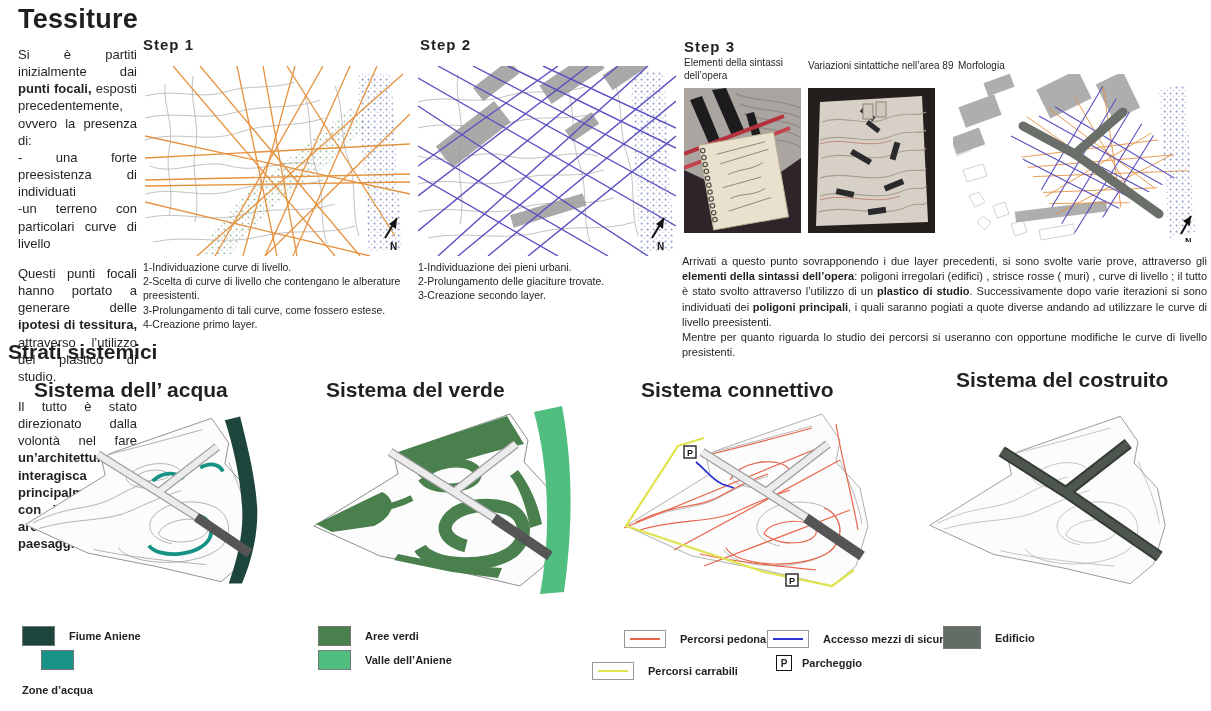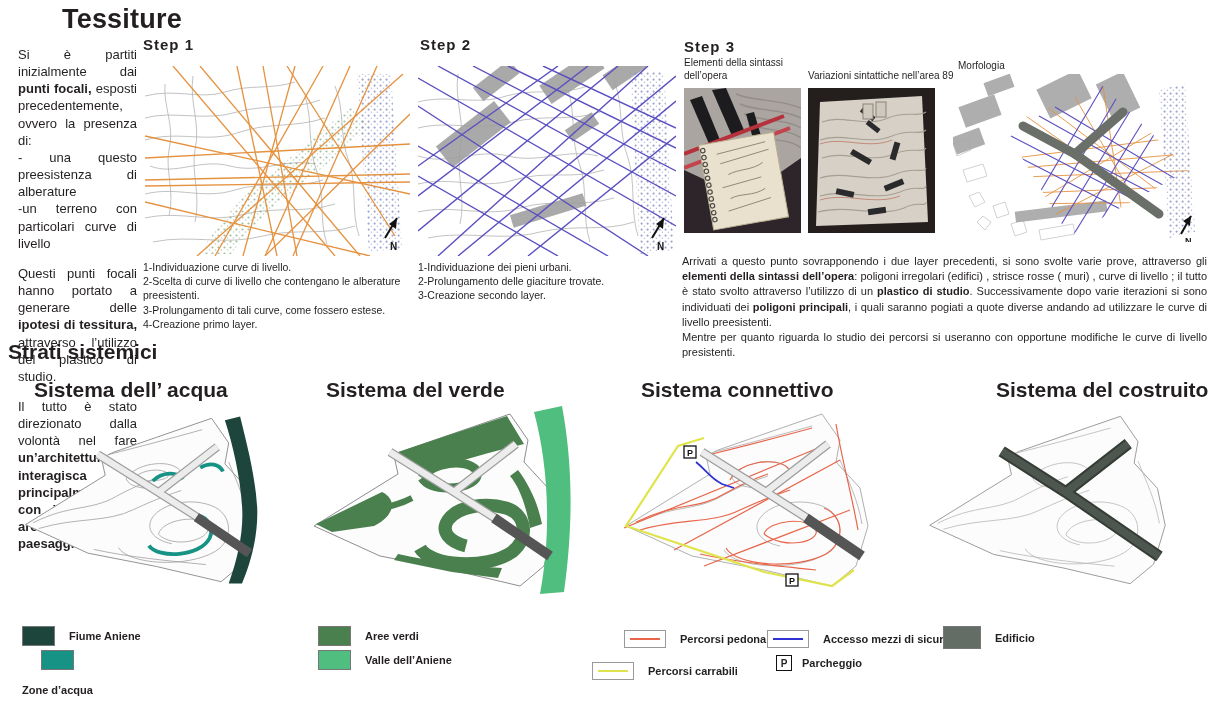--- a/index.html
+++ b/index.html
@@ -34,25 +34,25 @@
       <circle cx="1.5" cy="1.5" r="1.1" fill="#7fa87f" opacity=".8"></circle>
       <circle cx="4.5" cy="4" r=".8" fill="#a3bda3" opacity=".8"></circle>
     </pattern>
     <pattern id="bdots" width="6" height="6" patternUnits="userSpaceOnUse">
       <circle cx="1.6" cy="1.6" r="1.1" fill="#8b93c4" opacity=".85"></circle>
       <circle cx="4.4" cy="4.2" r=".8" fill="#aeb3d6" opacity=".85"></circle>
     </pattern>
   </defs>
 </svg>
 
-<div class="abs h1" style="left:18px;top:4px;margin-left:44px;">Tessiture</div>
+<div class="abs h1" style="left:18px;top:4px;">Tessiture</div>
 
 <div class="abs intro" style="left:18px;top:46px;width:119px;">
   <p><span>Si è partiti inizialmente dai </span><b>punti focali,</b><span> esposti precedentemente, ovvero la presenza di:</span><br>
-  <span>- una questo preesistenza di alberature</span><br>
+  <span>- una forte preesistenza di individuati</span><br>
   <span>-un terreno con particolari curve di livello</span></p>
   <p><span>Questi punti focali hanno portato a generare delle </span><b>ipotesi di tessitura,</b><span> attraverso l’utilizzo del plastico di studio.</span></p>
   <p><span>Il tutto è stato direzionato dalla volontà nel fare </span><b>un’architettura che interagisca principalmente con il suolo, un architettura-paesaggio.</b></p>
 </div>
 
 <div class="abs stepTitle" style="left:143px;top:36px;text-align:right;">Step 1</div>
 <svg class="abs" style="left:145px;top:66px;" width="265" height="190" viewBox="0 0 265 190">
   <rect width="265" height="190" fill="#ffffff"></rect>
   <g stroke="#b3b3b3" stroke-width=".8" fill="none">
     <path d="M0 30 C 30 22, 55 34, 80 26 C 105 18, 125 24, 150 16"></path>
@@ -147,21 +147,21 @@
   </g>
 </svg>
 <div class="abs cap" style="left:418px;top:260px;width:262px;">
   <div>1-Individuazione dei pieni urbani.</div>
   <div>2-Prolungamento delle giaciture trovate.</div>
   <div>3-Creazione secondo layer.</div>
 </div>
 
 <div class="abs stepTitle" style="left:684px;top:38px;">Step 3</div>
 <div class="abs smallcap" style="left:684px;top:57px;width:110px;">Elementi della sintassi dell’opera</div>
-<div class="abs smallcap" style="left:808px;top:60px;width:180px;margin-top:10px;">Variazioni sintattiche nell’area 89</div>
+<div class="abs smallcap" style="left:808px;top:60px;width:180px;">Variazioni sintattiche nell’area 89</div>
 
 <svg class="abs" style="left:684px;top:88px;" width="117" height="145" viewBox="0 0 117 145">
   <rect width="117" height="145" fill="#8f8a88"></rect>
   <path d="M0 0 H117 V70 L60 110 L0 82 Z" fill="#aba5a1"></path>
   <g stroke="#918a85" stroke-width="1.4" fill="none" opacity=".9">
     <path d="M52 6 C 70 14, 92 10, 117 20"></path>
     <path d="M56 16 C 74 24, 96 20, 117 30"></path>
     <path d="M60 26 C 78 34, 100 30, 117 40"></path>
     <path d="M64 36 C 82 44, 104 40, 117 50"></path>
     <path d="M68 46 C 86 54, 106 50, 117 60"></path>
@@ -298,21 +298,21 @@
 <div class="abs para" style="left:682px;top:254px;width:525px;">
   <span>Arrivati a questo punto sovrapponendo i due layer precedenti, si sono svolte varie prove, attraverso gli </span><b>elementi della sintassi dell’opera</b><span>: poligoni irregolari (edifici) , strisce rosse ( muri) , curve di livello ; il tutto è stato svolto attraverso l’utilizzo di un </span><b>plastico di studio</b><span>. Successivamente dopo varie iterazioni si sono individuati dei </span><b>poligoni principali</b><span>, i quali saranno pogiati a quote diverse andando ad utilizzare le curve di livello preesistenti.</span><br>
   <span>Mentre per quanto riguarda lo studio dei percorsi si useranno con opportune modifiche le curve di livello presistenti.</span>
 </div>
 
 <div class="abs h2" style="left:8px;top:340px;">Strati sistemici</div>
 
 <div class="abs h3" style="left:18px;top:378px;">Sistema dell’ acqua</div>
 <div class="abs h3" style="left:310px;top:378px;">Sistema del verde</div>
 <div class="abs h3" style="left:625px;top:378px;">Sistema connettivo</div>
-<div class="abs h3" style="left:940px;top:378px;margin-left:40px;">Sistema del costruito</div>
+<div class="abs h3" style="left:940px;top:368px;">Sistema del costruito</div>
 
 <svg class="abs" style="left:14px;top:400px;" width="285" height="200" viewBox="0 0 300 200">
   <path d="M12 126 L96 74 L92 56 L104 50 L150 34 L208 14 L226 40 L222 62 L246 88 L254 126 L242 166 L218 186 L150 170 L78 156 Z" fill="#fcfcfc" stroke="#8e8e8e" stroke-width="1"></path>
   <g stroke="#9a9a9a" stroke-width=".8" fill="none">
     <path d="M20 124 C 60 104, 80 112, 108 96 C 130 84, 142 80, 154 76"></path>
     <path d="M26 130 C 66 118, 98 124, 126 110 C 152 98, 164 94, 176 90"></path>
     <path d="M110 150 C 120 168, 182 172, 212 154 C 232 142, 230 114, 208 106 C 188 98, 158 102, 146 118 C 138 130, 146 142, 166 146"></path>
     <path d="M152 136 C 156 120, 198 114, 204 128 C 208 142, 168 152, 152 136 Z"></path>
     <path d="M118 78 C 126 62, 162 56, 174 68 C 182 78, 166 88, 148 88 C 134 88, 122 86, 118 78 Z"></path>
     <path d="M128 76 C 134 68, 156 66, 162 72 C 166 78, 150 80, 140 80"></path>

